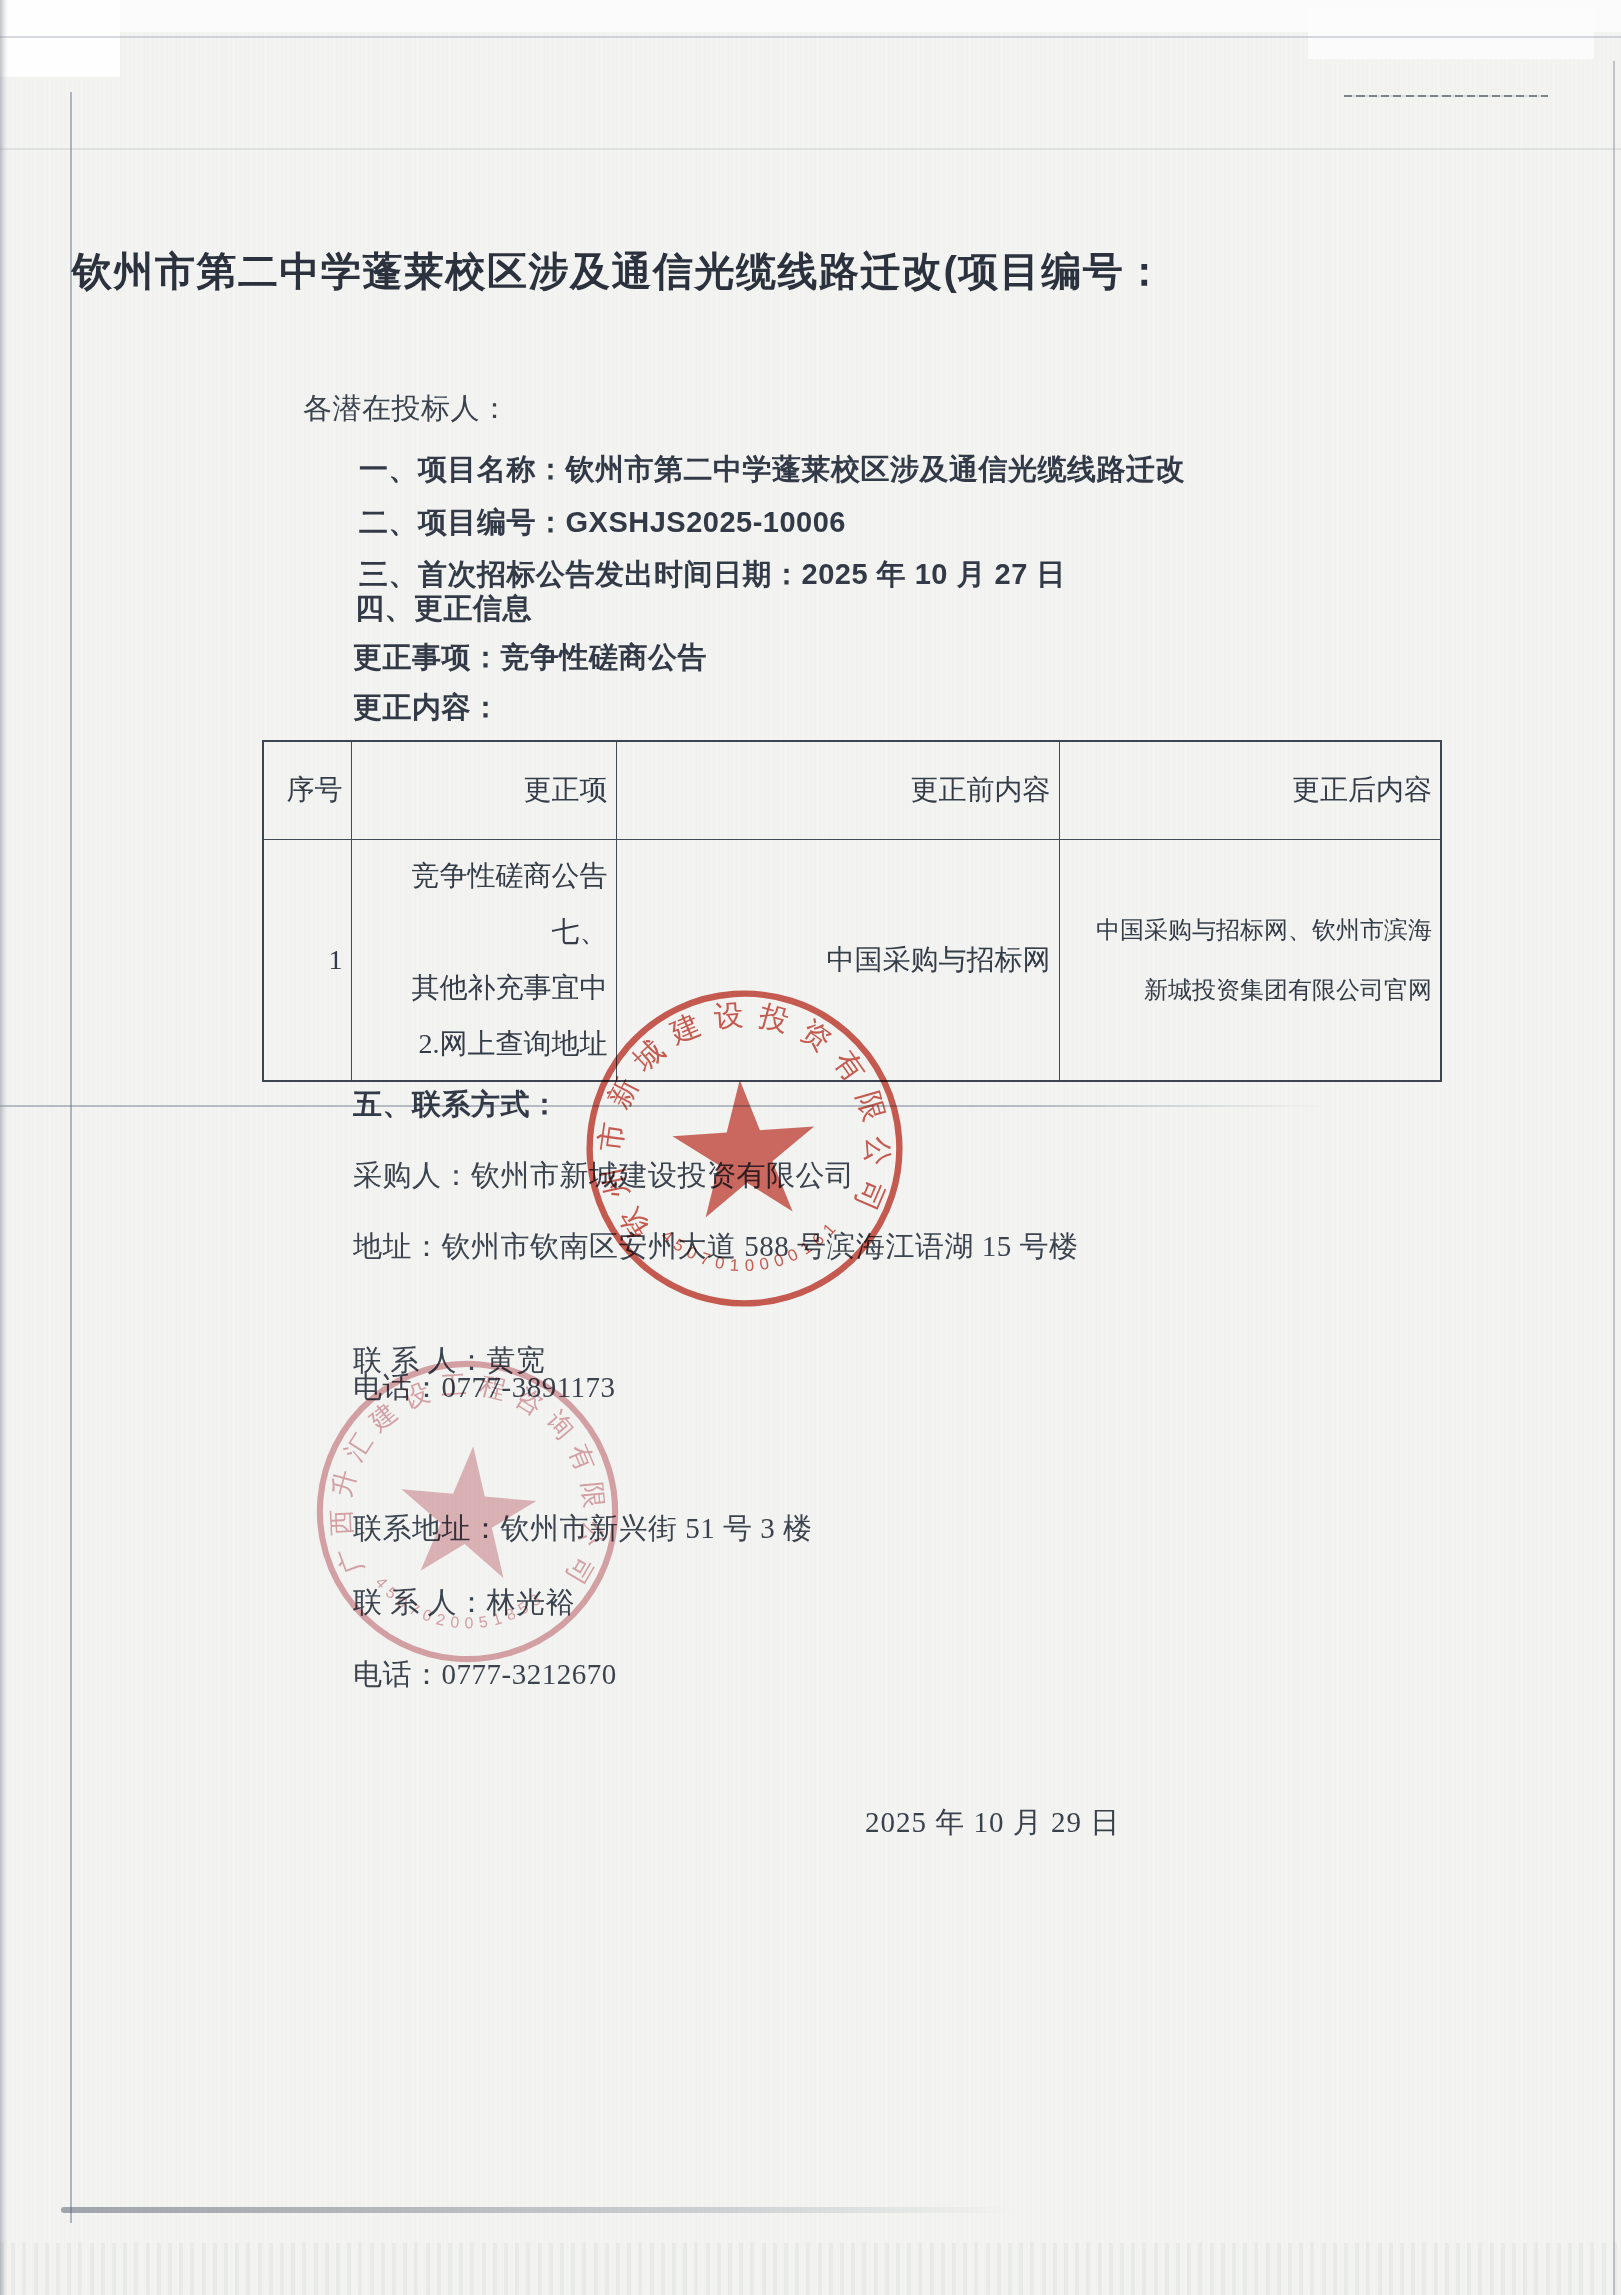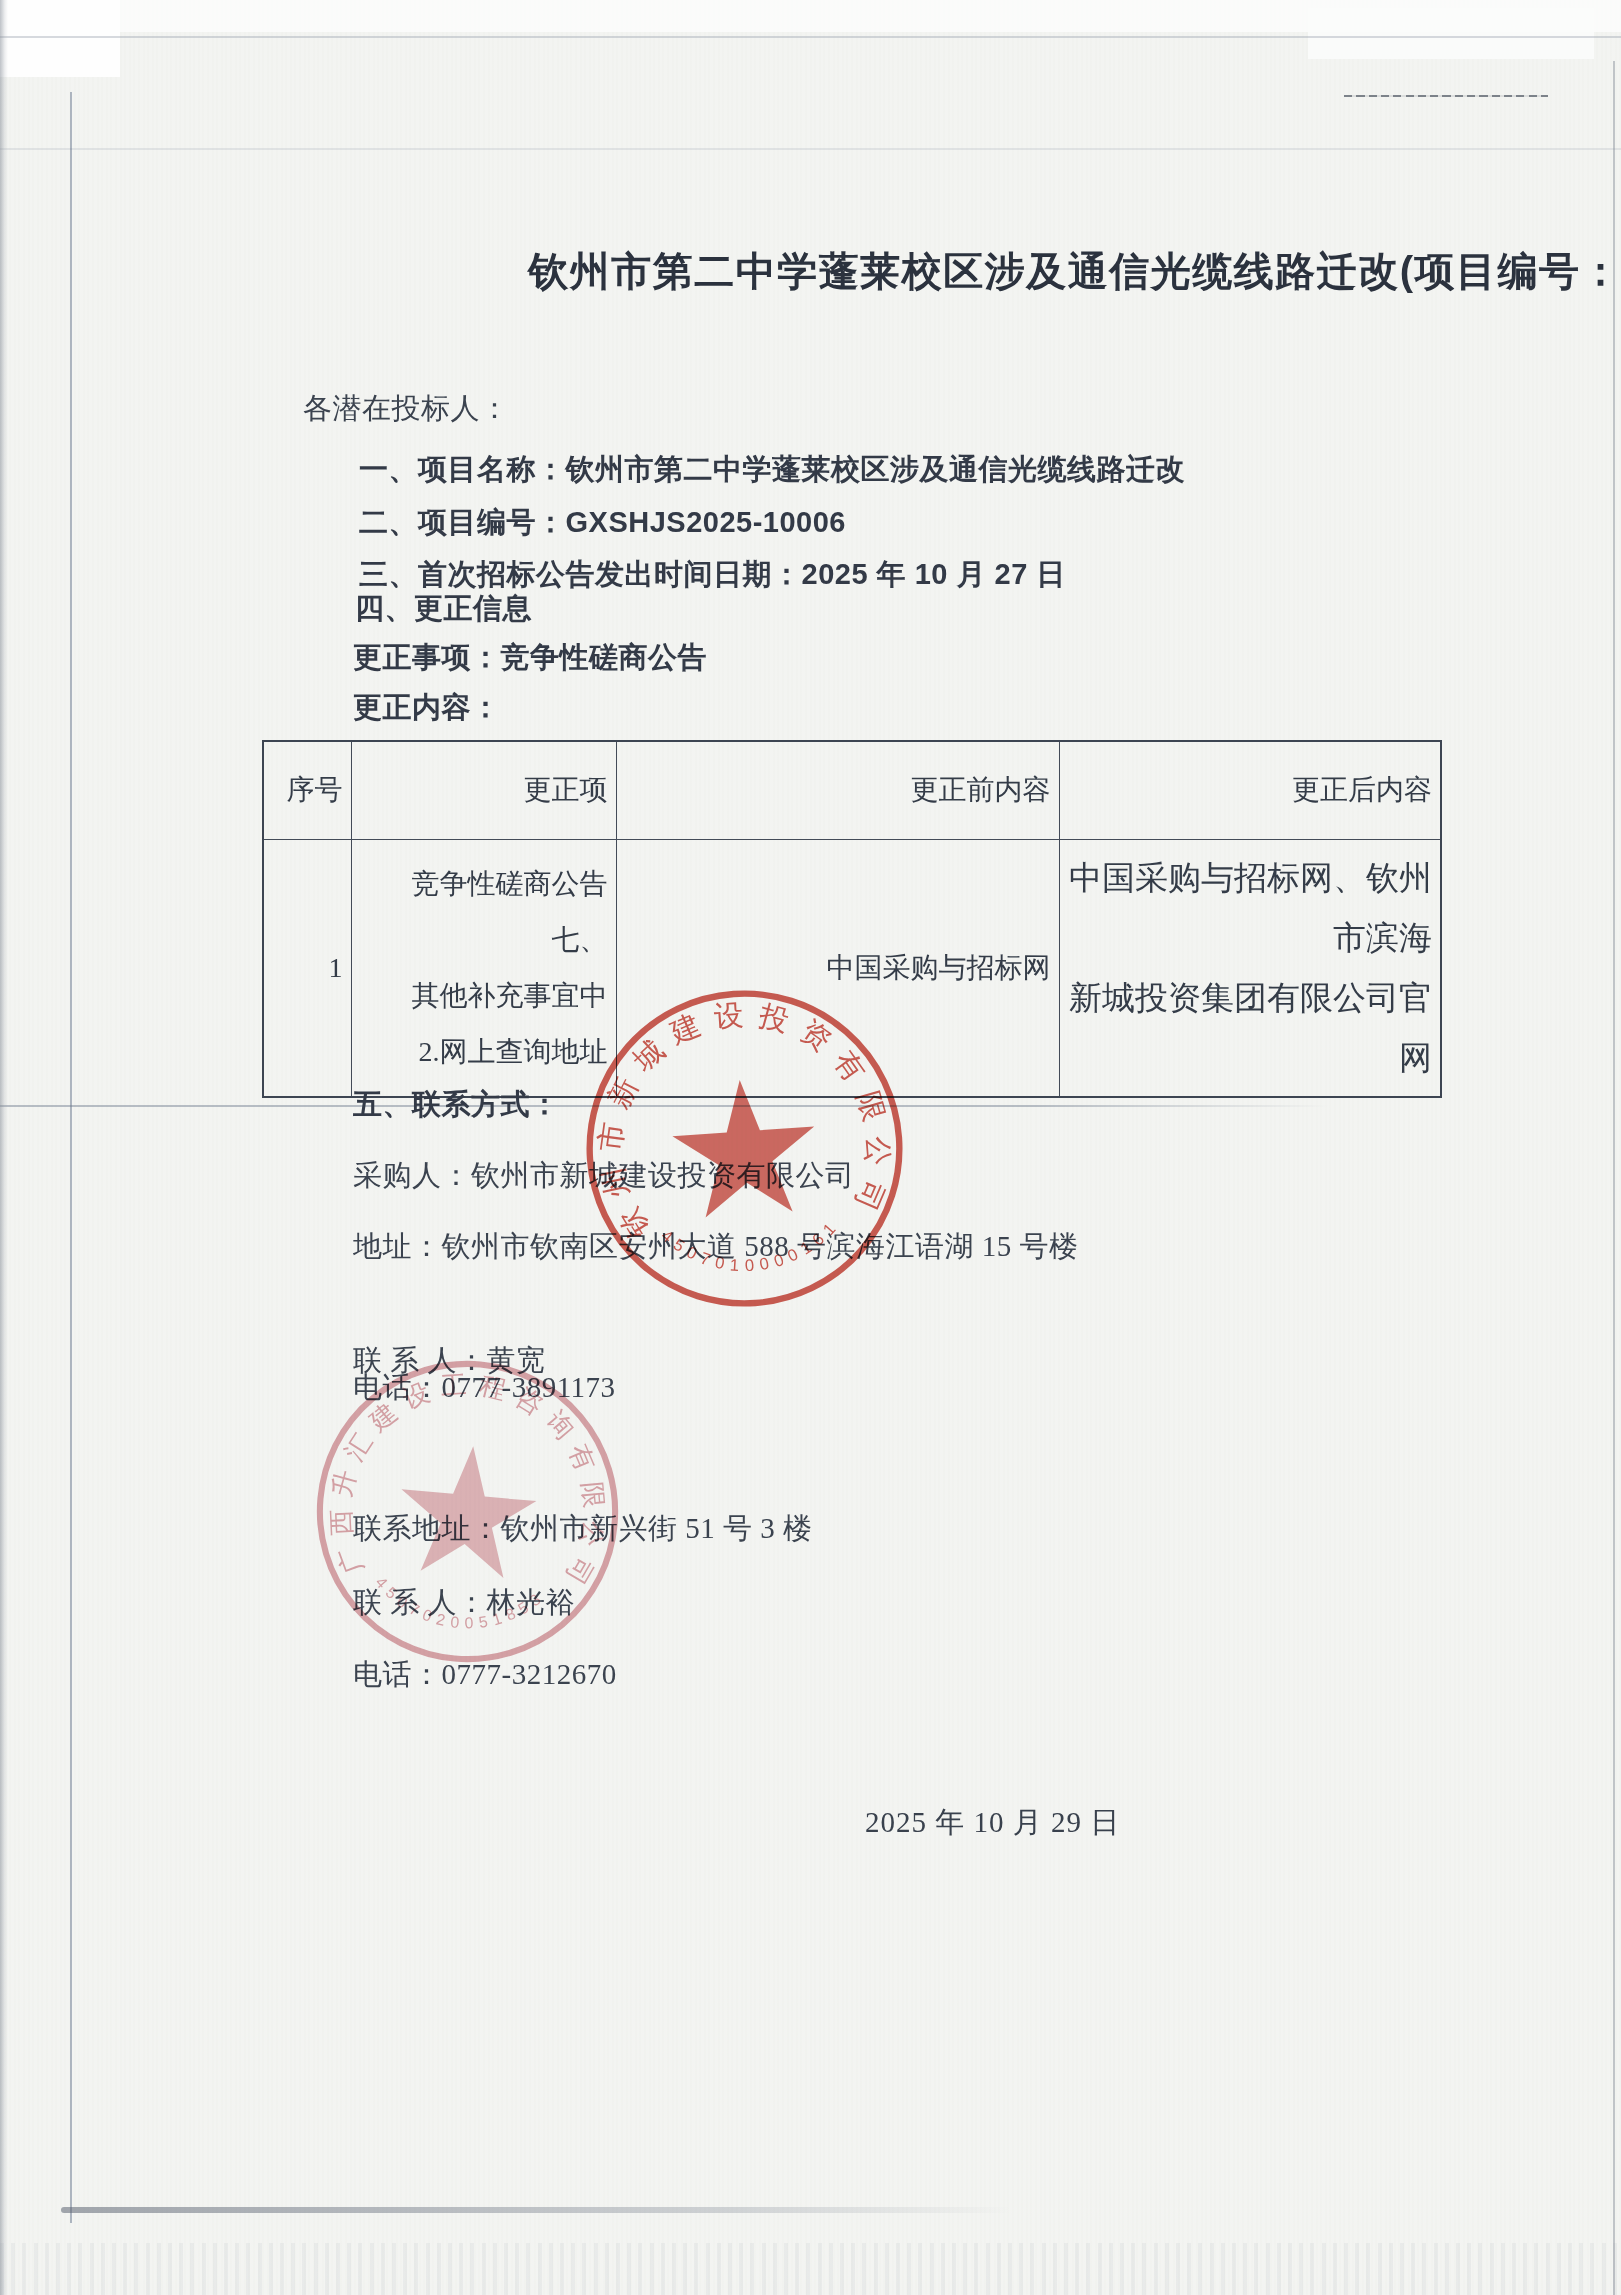--- a/index.html
+++ b/index.html
@@ -10,38 +10,38 @@
     background-image:repeating-linear-gradient(to right, rgba(205,210,205,.05) 0 2px, rgba(255,255,255,.04) 2px 4.6px);
     overflow:hidden;
     font-family:"Liberation Serif", serif;
     color:#3a424e;
   }
   .t{position:absolute;white-space:pre;}
   .body-line{font-size:29px;letter-spacing:0.5px;color:#3b434f;}
   .bold-line{font-family:"Liberation Sans",sans-serif;font-weight:700;color:#333a47;font-size:29px;letter-spacing:0.5px;}
   .doc-title{
     position:absolute;top:226px;left:72px;width:1550px;
-    text-align:right;font-family:"Liberation Sans",sans-serif;font-weight:700;
+    text-align:left;font-family:"Liberation Sans",sans-serif;font-weight:700;
     font-size:40px;letter-spacing:1.5px;line-height:90px;color:#2b323e;
   }
   .ctable{
     position:absolute;left:262px;top:740px;width:1179px;
     border-collapse:collapse;table-layout:fixed;
     font-size:28px;color:#343c48;
   }
   .ctable th,.ctable td{
     border:1.5px solid #434b58;
     text-align:right;vertical-align:middle;
     font-weight:normal;padding:8px;
   }
   .ctable{border:2.6px solid #3d4552;}
   .hrow{height:98px;}
   .brow{height:205px;}
   .cell-line{line-height:56px;}
-  .after-cell .cell-line{font-size:33px;line-height:60px;}
+  .after-cell .cell-line{font-size:24px;line-height:60px;}
   .doc-date{position:absolute;left:865px;top:1803px;font-size:29px;letter-spacing:1px;color:#39414d;}
   .stamp{position:absolute;mix-blend-mode:multiply;}
   .stamp text{font-family:"Liberation Sans",sans-serif;}
   
   .art{position:absolute;pointer-events:none;}
   .edge-left{left:0;top:0;width:8.2px;height:2295px;background:linear-gradient(to right,rgba(138,145,155,.55),rgba(160,166,175,.18) 60%,transparent);}
   .edge-right{left:1613px;top:61px;width:1.5px;height:2234px;background:rgba(130,138,148,.45);}
   .corner-tl{left:0;top:0;width:120px;height:77px;background:#fefefe;}
   .strip-top{left:0;top:0;width:1622px;height:32px;background:rgba(252,253,252,.8);}
   .patch-tr{left:1308px;top:8.2px;width:286px;height:51px;background:rgba(251,252,251,.9);}

